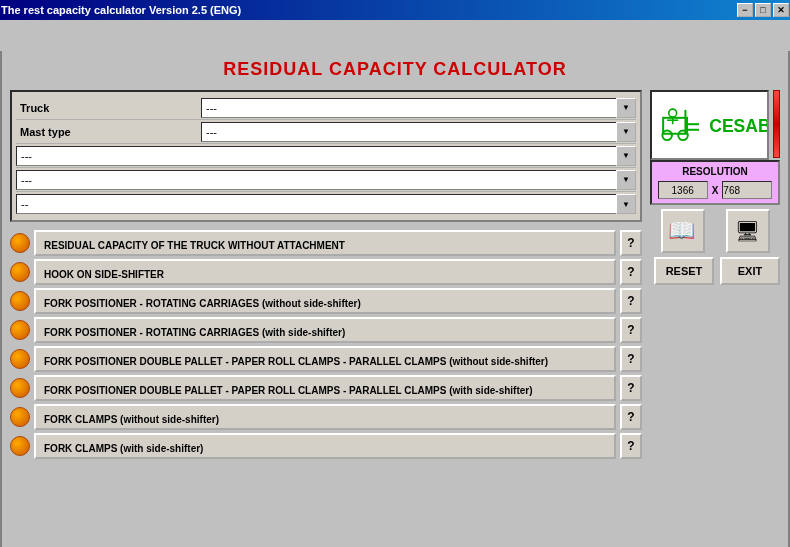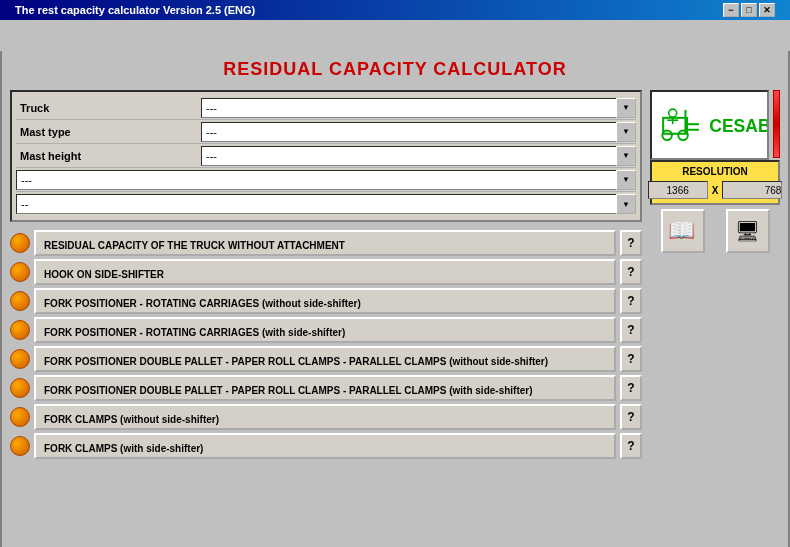--- a/index.html
+++ b/index.html
@@ -12,21 +12,21 @@
       overflow: hidden;
     }
 
     
     .title-bar {
       background: linear-gradient(to right, #000080, #1084d0);
       color: white;
       display: flex;
       align-items: center;
       justify-content: space-between;
-      padding: 2px 15px;
+      padding: 2px 1px;
       height: 20px;
       font-size: 11px;
       font-weight: bold;
     }
     .title-bar-buttons {
       display: flex;
       gap: 2px;
     }
     .title-btn {
       background: #c0c0c0;
@@ -201,38 +201,38 @@
       height: 70px;
       background: white;
       border: 2px inset #808080;
       display: flex;
       align-items: center;
       justify-content: center;
       overflow: hidden;
     }
 
     .resolution-box {
-      background: #fde047;
+      background: #f0abfc;
       border: 2px inset #808080;
       padding: 4px;
       text-align: center;
     }
     .resolution-title {
       font-weight: bold;
       font-size: 10px;
       margin-bottom: 4px;
     }
     .resolution-values {
       display: flex;
       align-items: center;
       gap: 2px;
       justify-content: center;
     }
     .resolution-input {
-      width: 60px;
+      width: 50px;
       height: 18px;
       background: #d4d0c8;
       border: 1px inset #808080;
       text-align: center;
       font-size: 10px;
     }
 
     .info-section {
       display: flex;
       flex-direction: column;
@@ -331,21 +331,20 @@
           <div class="form-label">Mast type</div>
           <div class="form-select-wrapper">
             <select class="form-select">
               <option>---</option>
             </select>
             <div class="dropdown-arrow">▼</div>
           </div>
         </div>
 
         <div class="form-row">
-          <div class="form-label">Mast height</div>
           <div class="form-select-wrapper">
             <select class="form-select">
               <option>---</option>
             </select>
             <div class="dropdown-arrow">▼</div>
           </div>
         </div>
 
         <div class="form-row">
           <div class="form-select-wrapper">
@@ -448,30 +447,34 @@
           </svg>
         </div>
         <div class="red-indicator"></div>
       </div>
 
       <div class="resolution-box">
         <div class="resolution-title">RESOLUTION</div>
         <div class="resolution-values">
           <input type="text" class="resolution-input" readonly="" style="font-size: 10px; text-align: center; background: rgb(212, 208, 200); border: 1px inset rgb(128, 128, 128);" value="1366">
           <span style="font-size:10px; font-weight:bold; padding:0 2px;">X</span>
-          <input type="text" class="resolution-input" readonly="" style="font-size: 10px; text-align: right; background: rgb(212, 208, 200); border: 1px inset rgb(128, 128, 128);" value="768">
+          <input type="text" class="resolution-input" readonly="" style="font-size: 10px; text-align: left; background: rgb(212, 208, 200); border: 1px inset rgb(128, 128, 128);" value="768">
         </div>
       </div>
 
 
       <div class="icon-buttons">
         <button class="icon-btn">
           <span style="font-size:22px;">📖</span>
         </button>
         <button class="icon-btn">
           <span style="font-size:20px;">🖥</span>
         </button>
       </div>
 
+      <div class="bottom-buttons">
+        <button class="bottom-btn">RESET</button>
+        <button class="bottom-btn">EXIT</button>
+      </div>
 
     </div>
   </div>
 </div>
 
 </body></html>

